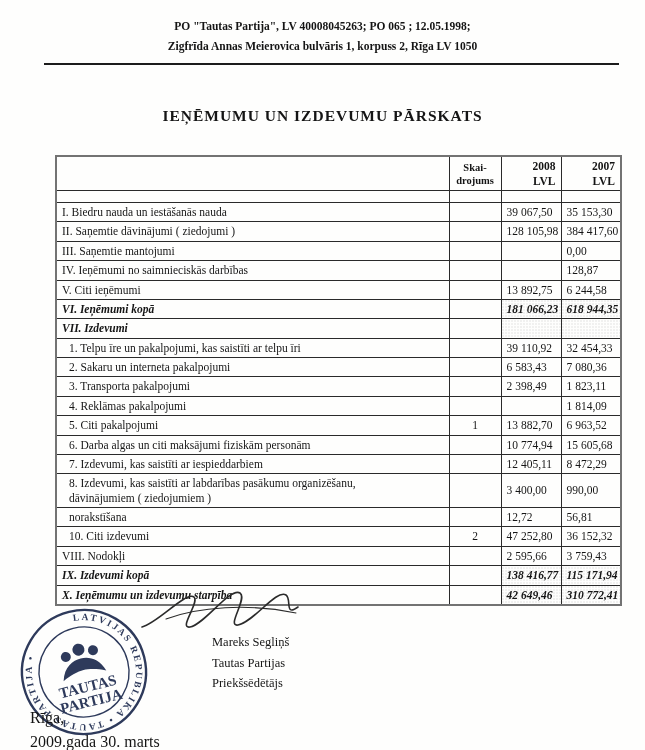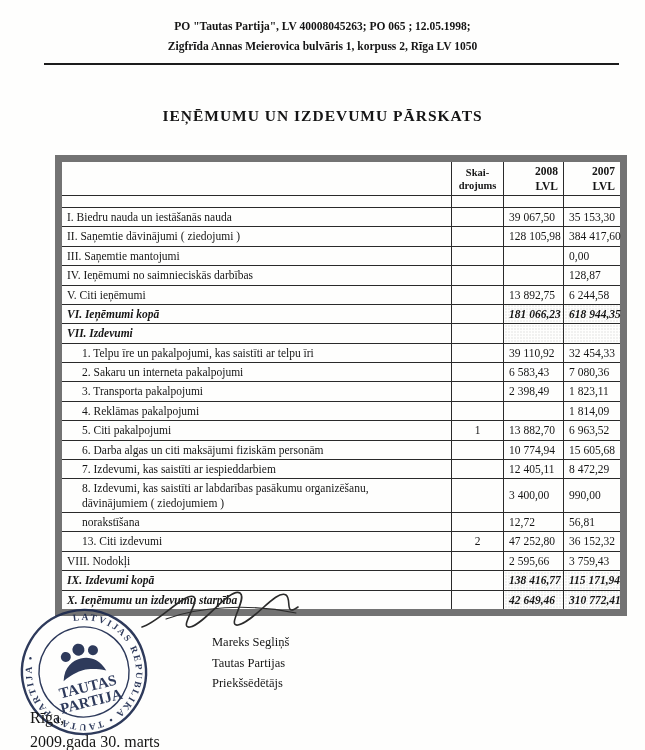--- a/index.html
+++ b/index.html
@@ -19,26 +19,26 @@
   
   .doc-title { margin-top:42px; text-align:center; font-weight:bold; font-size:15.5px; letter-spacing:1px; }
 
   
   table.report { border-collapse:collapse; margin:30px 0 0 55px; width:565px; table-layout:fixed; font-size:11.5px; }
   table.report col.c1 { width:393px; }
   table.report col.c2 { width:52px; }
   table.report col.c3 { width:60px; }
   table.report col.c4 { width:60px; }
   table.report td, table.report th { border:1px solid #2a2a2a; padding:2px 5px; vertical-align:middle; line-height:1.25; }
-  table.report { border:7px solid #737373; }
+  table.report { border:2px solid #737373; }
   th.h-note { text-align:center; font-weight:bold; font-size:10.5px; line-height:1.2; }
   th.h-year { text-align:right; font-weight:bold; font-size:11.5px; line-height:1.25; }
   tr.spacer td { height:11px; padding:0; }
   td.c-label { white-space:pre-line; padding-left:6px; }
-  td.c-label.sub { padding-left:20px; }
+  td.c-label.sub { padding-left:12px; }
   td.c-note { text-align:center; }
   td.c-val { text-align:left; white-space:nowrap; }
   tr.total td { font-weight:bold; font-style:italic; }
   tr.total td.c-val {
     background-image: radial-gradient(#c9c9c9 0.6px, transparent 0.6px);
     background-size: 3px 3px;
   }
   tr.total td.c-label {
     background-image: radial-gradient(#d6d6d6 0.6px, transparent 0.6px);
     background-size: 4px 4px;
@@ -185,21 +185,21 @@
       <td class="c-val">3 400,00</td>
       <td class="c-val">990,00</td>
     </tr>
     <tr>
       <td class="c-label sub">norakstīšana</td>
       <td class="c-note"></td>
       <td class="c-val">12,72</td>
       <td class="c-val">56,81</td>
     </tr>
     <tr>
-      <td class="c-label sub">13. Citi izdevumi</td>
+      <td class="c-label sub">10. Citi izdevumi</td>
       <td class="c-note">2</td>
       <td class="c-val">47 252,80</td>
       <td class="c-val">36 152,32</td>
     </tr>
     <tr>
       <td class="c-label">VIII. Nodokļi</td>
       <td class="c-note"></td>
       <td class="c-val">2 595,66</td>
       <td class="c-val">3 759,43</td>
     </tr>

